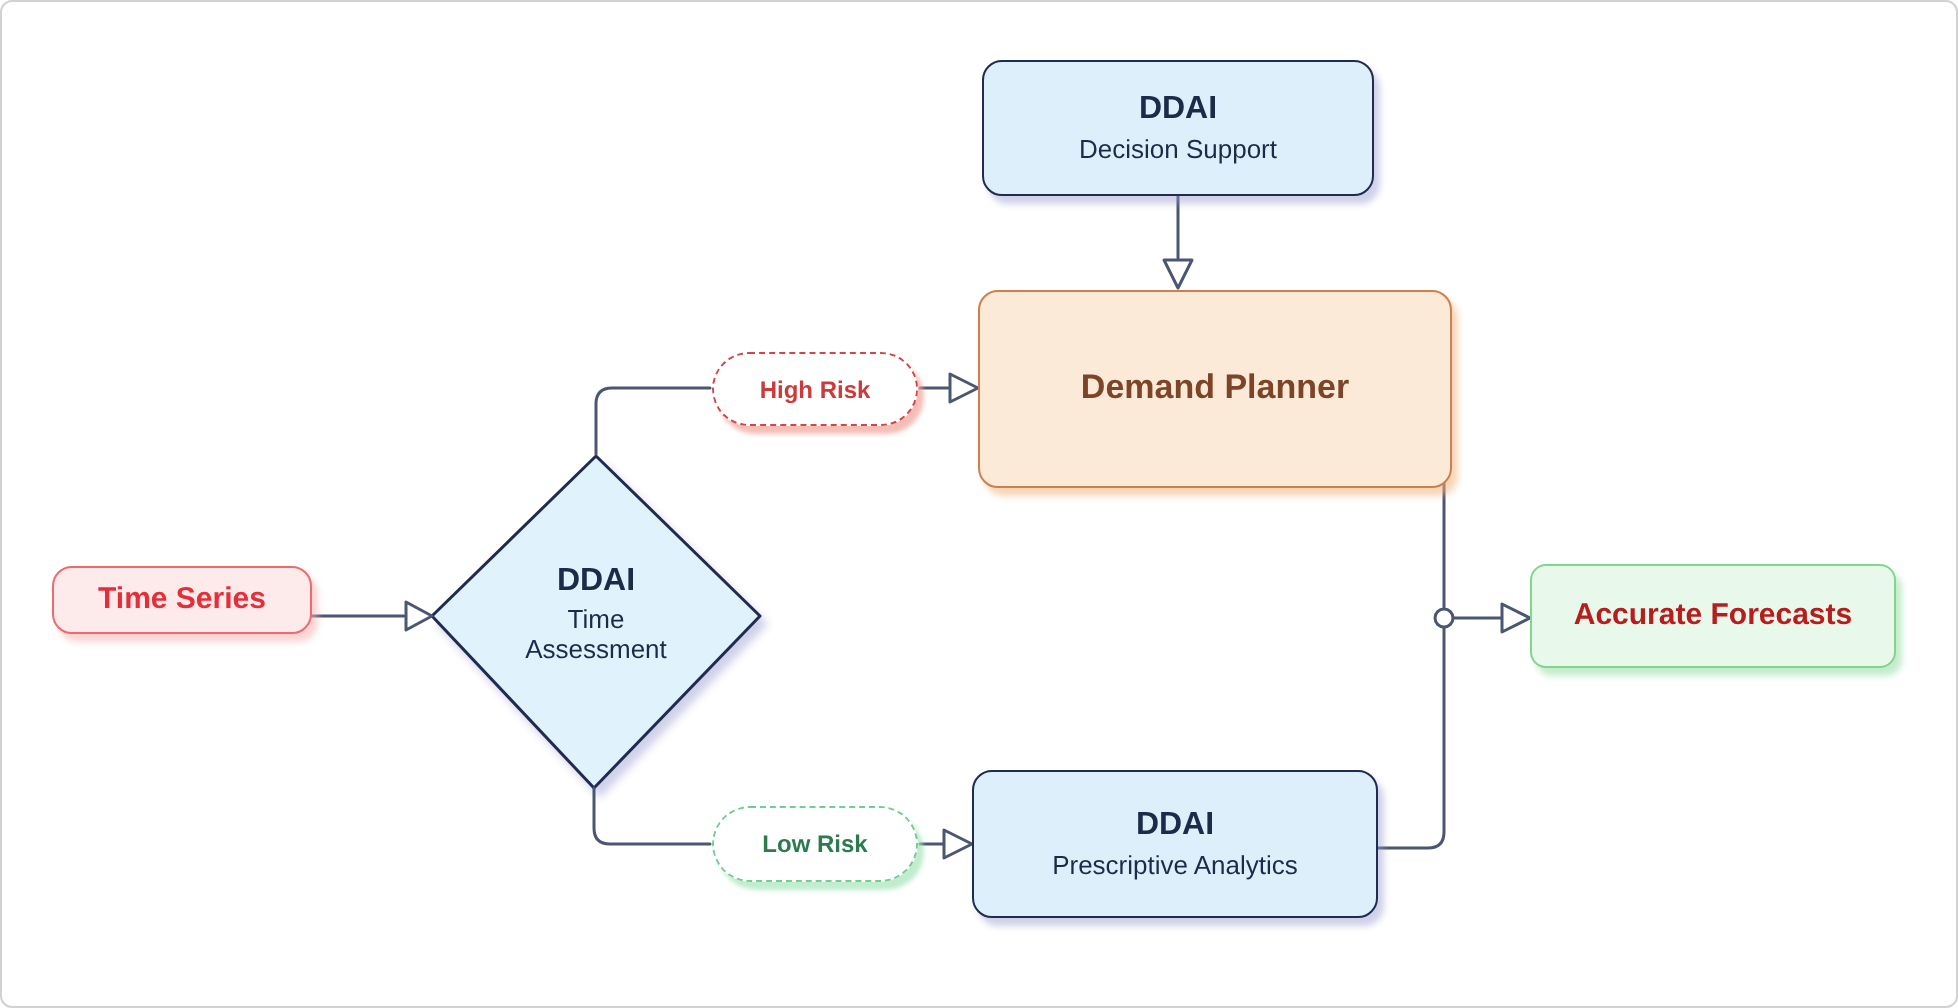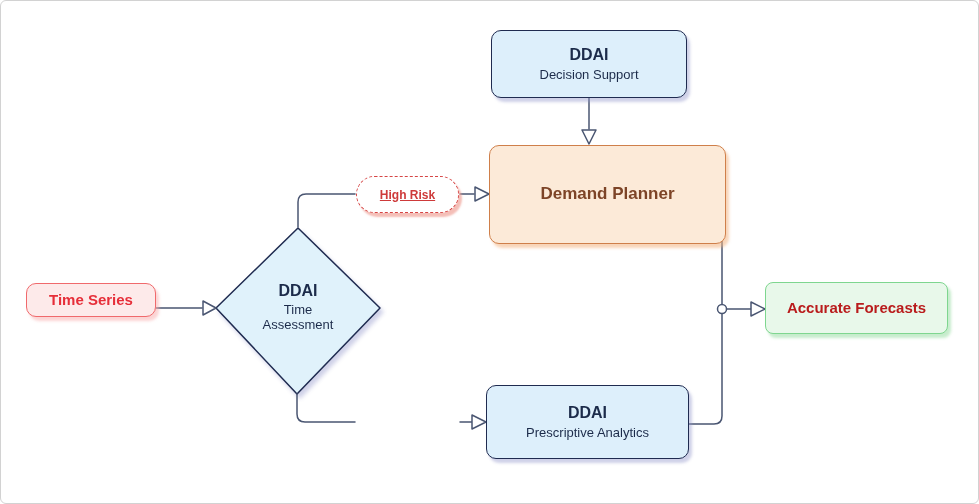--- a/index.html
+++ b/index.html
@@ -47,21 +47,21 @@
   }
   .accurate-forecasts {
     left:764px; top:281px; width:183px; height:52px;
     background:#e8f8ea; border:1.5px solid #7ed68f; color:#b91c1c;
     box-shadow:3px 4px 3px rgba(160,224,170,0.6); border-radius:8px;
     font-weight:bold; font-size:15px;
   }
   .pill {
     position:absolute; display:flex; align-items:center; justify-content:center;
     box-sizing:border-box; border-radius:19px; background:#ffffff;
-    font-weight:bold; font-size:12px;text-decoration:underline;
+    font-weight:bold; font-size:12px;
   }
   .high-risk {
     left:355px; top:175px; width:103px; height:37px;
     border:1.5px dashed #d64545; color:#ce3a3a;
     box-shadow:3px 4px 2px rgba(240,163,152,0.7);
   }
   .low-risk {
     left:355px; top:402px; width:103px; height:38px;
     border:1.5px dashed #6fce91; color:#2d7a4d;
     box-shadow:3px 4px 2px rgba(167,228,184,0.7);
@@ -116,20 +116,23 @@
 
   <div class="diamond-label">
     <div class="node-title">DDAI</div>
     <div class="node-subtitle">Time Assessment</div>
   </div>
 
   <div class="pill high-risk">
     <span>High Risk</span>
   </div>
 
+  <div class="pill low-risk">
+    <span>Low Risk</span>
+  </div>
 
   <div class="node prescriptive">
     <div class="node-title">DDAI</div>
     <div class="node-subtitle">Prescriptive Analytics</div>
   </div>
 
   <div class="node accurate-forecasts">
     <div>Accurate Forecasts</div>
   </div>
 

